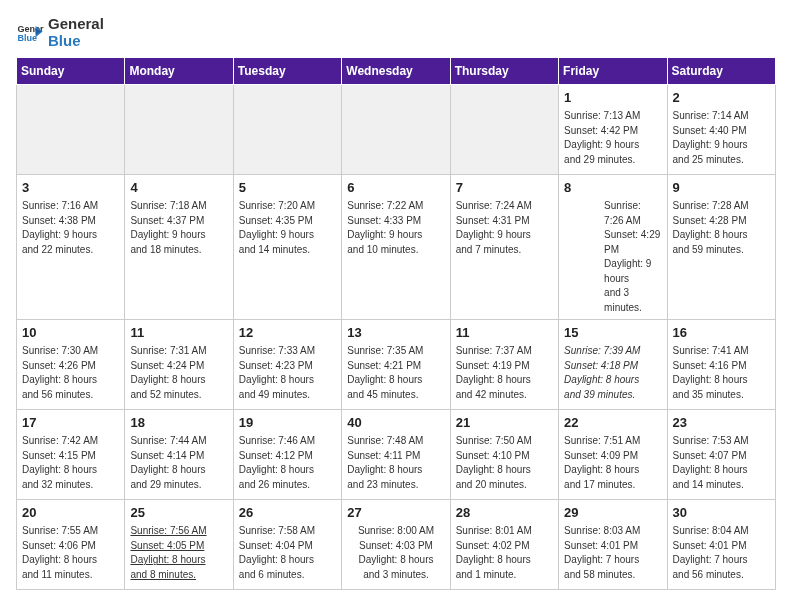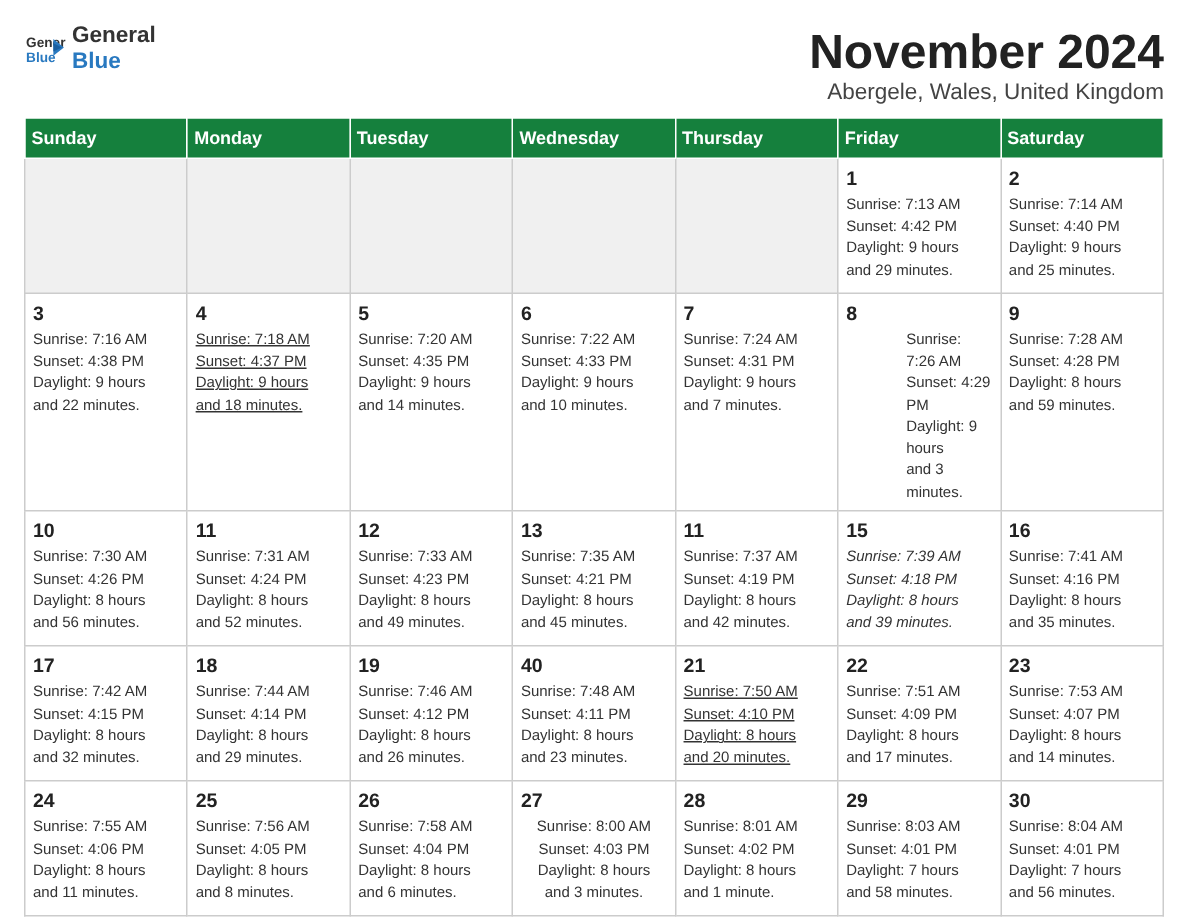--- a/index.html
+++ b/index.html
@@ -36,21 +36,21 @@
     .calendar-subtitle {
       font-size: 15px;
       color: #444;
     }
     table {
       width: 100%;
       border-collapse: collapse;
       font-size: 11px;
     }
     thead tr {
-      background-color: #15803d;
+      background-color: #4c1d95;
       color: #fff;
     }
     thead th {
       padding: 6px 4px;
       font-size: 12px;
       font-weight: bold;
       text-align: left;
       border: 1px solid #fff;
     }
     tbody tr {
@@ -90,24 +90,20 @@
       <text x="2" y="18" font-size="13" font-weight="bold" fill="#333">General</text>
       <text x="2" y="32" font-size="13" font-weight="bold" fill="#2979c0">Blue</text>
       <polygon points="28,10 38,18 28,26" fill="#2979c0"></polygon>
       <polygon points="28,14 36,18 28,22" fill="#1a5fa0"></polygon>
     </svg>
     <div style="display:flex; flex-direction:column; line-height:1.1;">
       <span style="font-size:15px; font-weight:bold; color:#333;">General</span>
       <span style="font-size:15px; font-weight:bold; color:#2979c0;">Blue</span>
     </div>
   </div>
-  <div class="title-area">
-    <div class="calendar-title">November 2024</div>
-    <div class="calendar-subtitle">Abergele, Wales, United Kingdom</div>
-  </div>
 </div>
 
 <table>
   <thead>
     <tr>
     <th>Sunday</th>
         <th>Monday</th>
         <th>Tuesday</th>
         <th>Wednesday</th>
         <th>Thursday</th>
@@ -140,21 +136,21 @@
       <tr>
         <td>
           <div class="day-number">3</div>
           <div class="day-info" style="white-space: pre-line;">Sunrise: 7:16 AM
 Sunset: 4:38 PM
 Daylight: 9 hours
 and 22 minutes.</div>
         </td>
         <td>
           <div class="day-number">4</div>
-          <div class="day-info" style="white-space: pre-line; text-decoration: underline;">Sunrise: 7:18 AM
+          <div class="day-info" style="white-space: pre-line;">Sunrise: 7:18 AM
 Sunset: 4:37 PM
 Daylight: 9 hours
 and 18 minutes.</div>
         </td>
         <td>
           <div class="day-number">5</div>
           <div class="day-info" style="white-space: pre-line;">Sunrise: 7:20 AM
 Sunset: 4:35 PM
 Daylight: 9 hours
 and 14 minutes.</div>
@@ -263,21 +259,21 @@
         </td>
         <td>
           <div class="day-number">40</div>
           <div class="day-info" style="white-space: pre-line;">Sunrise: 7:48 AM
 Sunset: 4:11 PM
 Daylight: 8 hours
 and 23 minutes.</div>
         </td>
         <td>
           <div class="day-number">21</div>
-          <div class="day-info" style="white-space: pre-line; text-decoration: underline;">Sunrise: 7:50 AM
+          <div class="day-info" style="white-space: pre-line;">Sunrise: 7:50 AM
 Sunset: 4:10 PM
 Daylight: 8 hours
 and 20 minutes.</div>
         </td>
         <td>
           <div class="day-number">22</div>
           <div class="day-info" style="white-space: pre-line;">Sunrise: 7:51 AM
 Sunset: 4:09 PM
 Daylight: 8 hours
 and 17 minutes.</div>
@@ -285,29 +281,29 @@
         <td>
           <div class="day-number">23</div>
           <div class="day-info" style="white-space: pre-line;">Sunrise: 7:53 AM
 Sunset: 4:07 PM
 Daylight: 8 hours
 and 14 minutes.</div>
         </td>
       </tr>
       <tr>
         <td>
-          <div class="day-number">24</div>
+          <div class="day-number">20</div>
           <div class="day-info" style="white-space: pre-line;">Sunrise: 7:55 AM
 Sunset: 4:06 PM
 Daylight: 8 hours
 and 11 minutes.</div>
         </td>
         <td>
           <div class="day-number">25</div>
-          <div class="day-info" style="white-space: pre-line;">Sunrise: 7:56 AM
+          <div class="day-info" style="white-space: pre-line; text-decoration: underline;">Sunrise: 7:56 AM
 Sunset: 4:05 PM
 Daylight: 8 hours
 and 8 minutes.</div>
         </td>
         <td>
           <div class="day-number">26</div>
           <div class="day-info" style="white-space: pre-line;">Sunrise: 7:58 AM
 Sunset: 4:04 PM
 Daylight: 8 hours
 and 6 minutes.</div>

